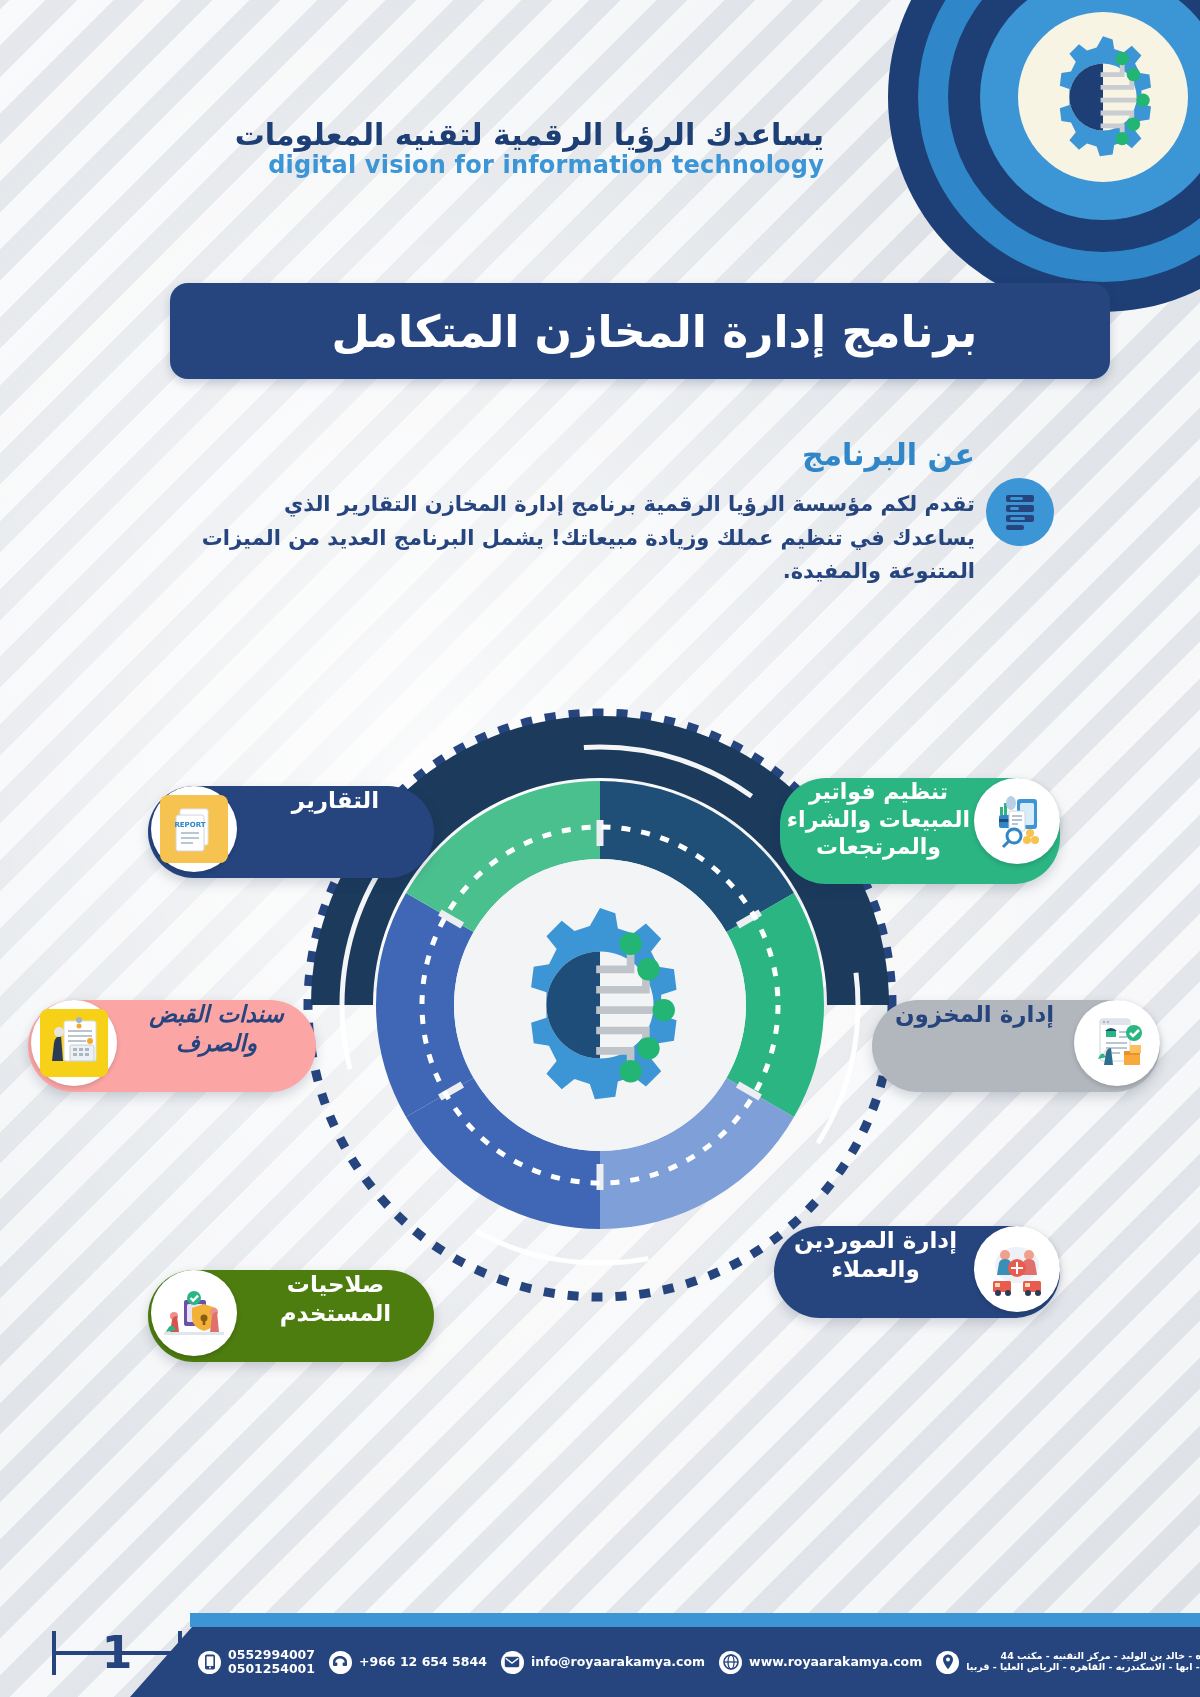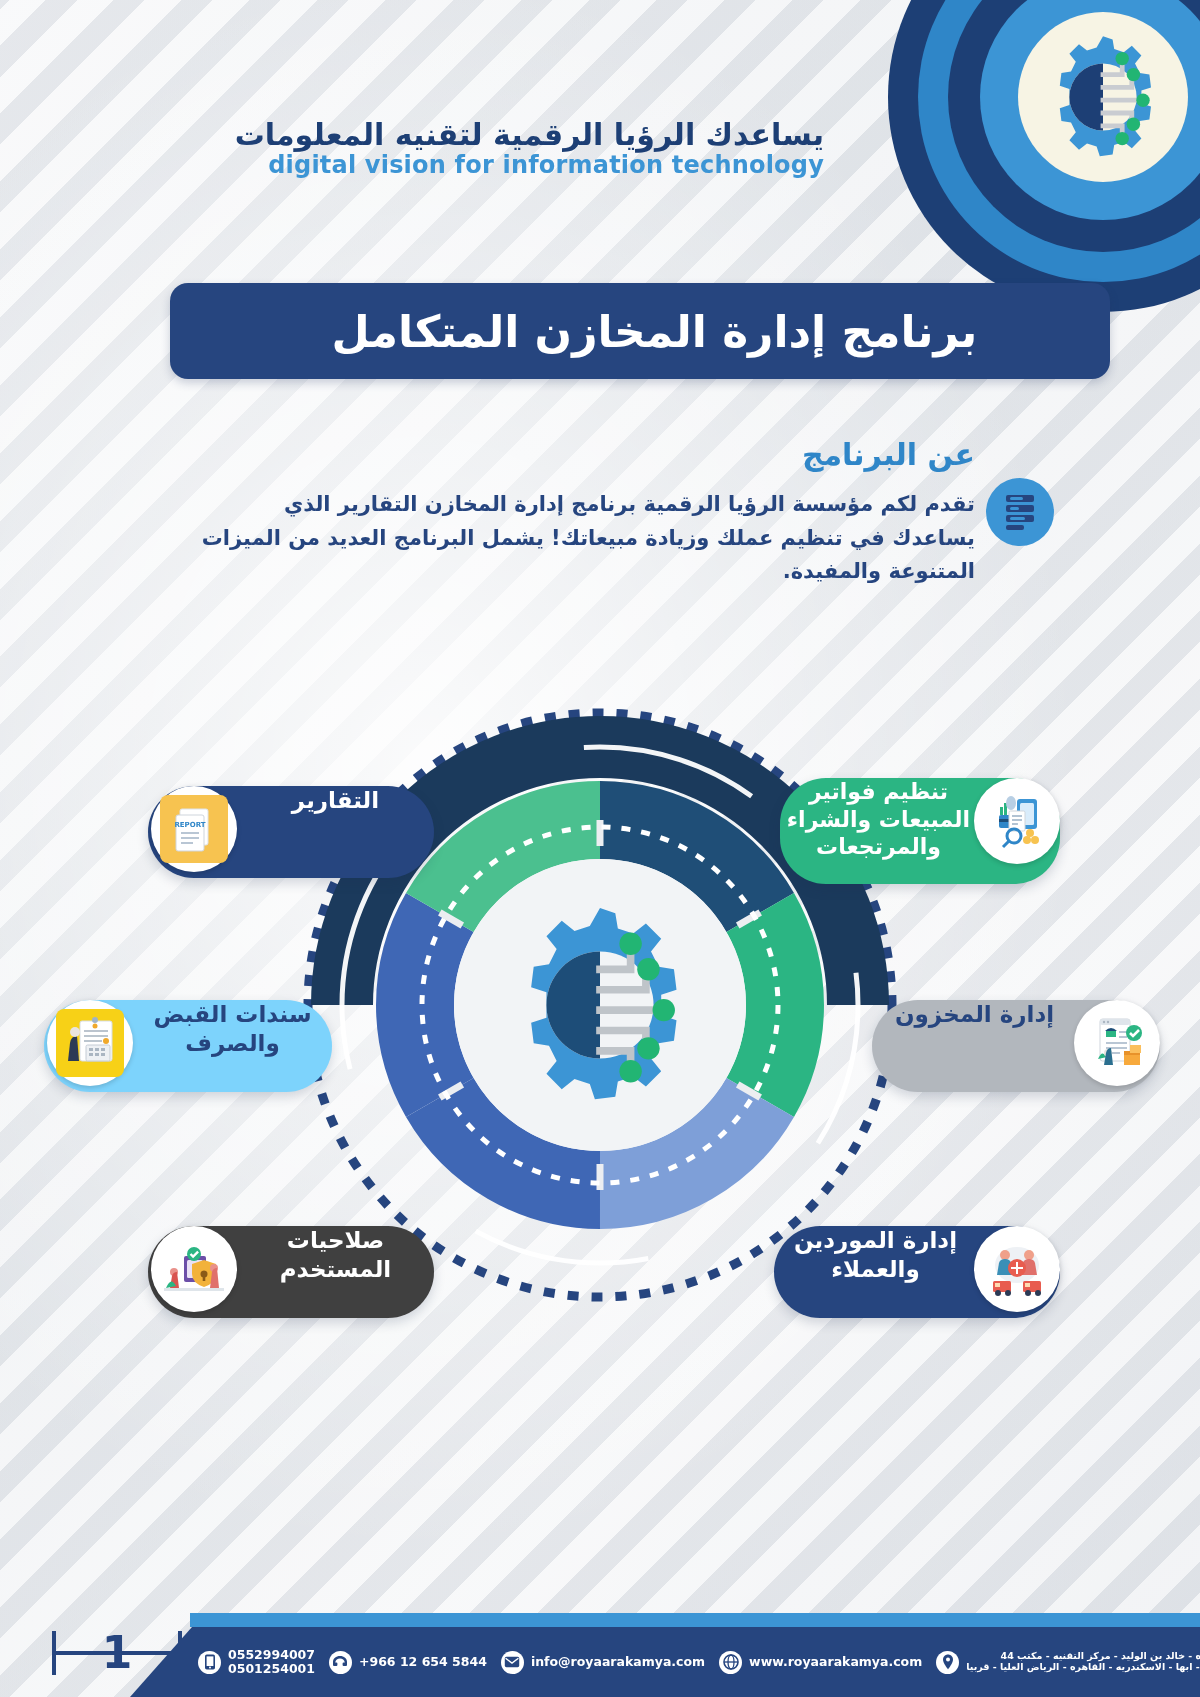--- a/index.html
+++ b/index.html
@@ -115,35 +115,35 @@
 
   
   .pill-invoices{
     top:730px;right:140px;width:280px;height:106px;background:#2bb583;
     padding:0 0 0 3px;
   }
   .pill-invoices .pill-text{color:#ffffff;flex:1;text-align:center;font-size:22px;}
 
   
   .pill-receipts{
-    top:952px;left:44px;width:288px;background:#7dd3fc;
-    flex-direction:row-reverse;padding-left:3px;
+    top:952px;left:28px;width:288px;background:#fca5a5;
+    flex-direction:row-reverse;padding-left:3px;font-style:italic;
   }
   .pill-receipts .pill-text{color:#26457f;flex:1;text-align:center;}
 
   
   .pill-inventory{
     top:952px;right:40px;width:288px;background:#b2b7bd;
     padding-left:3px;
   }
   .pill-inventory .pill-text{color:#26457f;flex:1;text-align:center;}
 
   
   .pill-permissions{
-    top:1178px;left:148px;width:286px;background:#404040;
+    top:1222px;left:148px;width:286px;background:#4d7c0f;
     flex-direction:row-reverse;padding-left:3px;
   }
   .pill-permissions .pill-text{color:#ffffff;flex:1;text-align:center;}
 
   
   .pill-suppliers{
     top:1178px;right:140px;width:286px;background:#26457f;
     padding-left:3px;
   }
   .pill-suppliers .pill-text{color:#ffffff;flex:1;text-align:center;}

